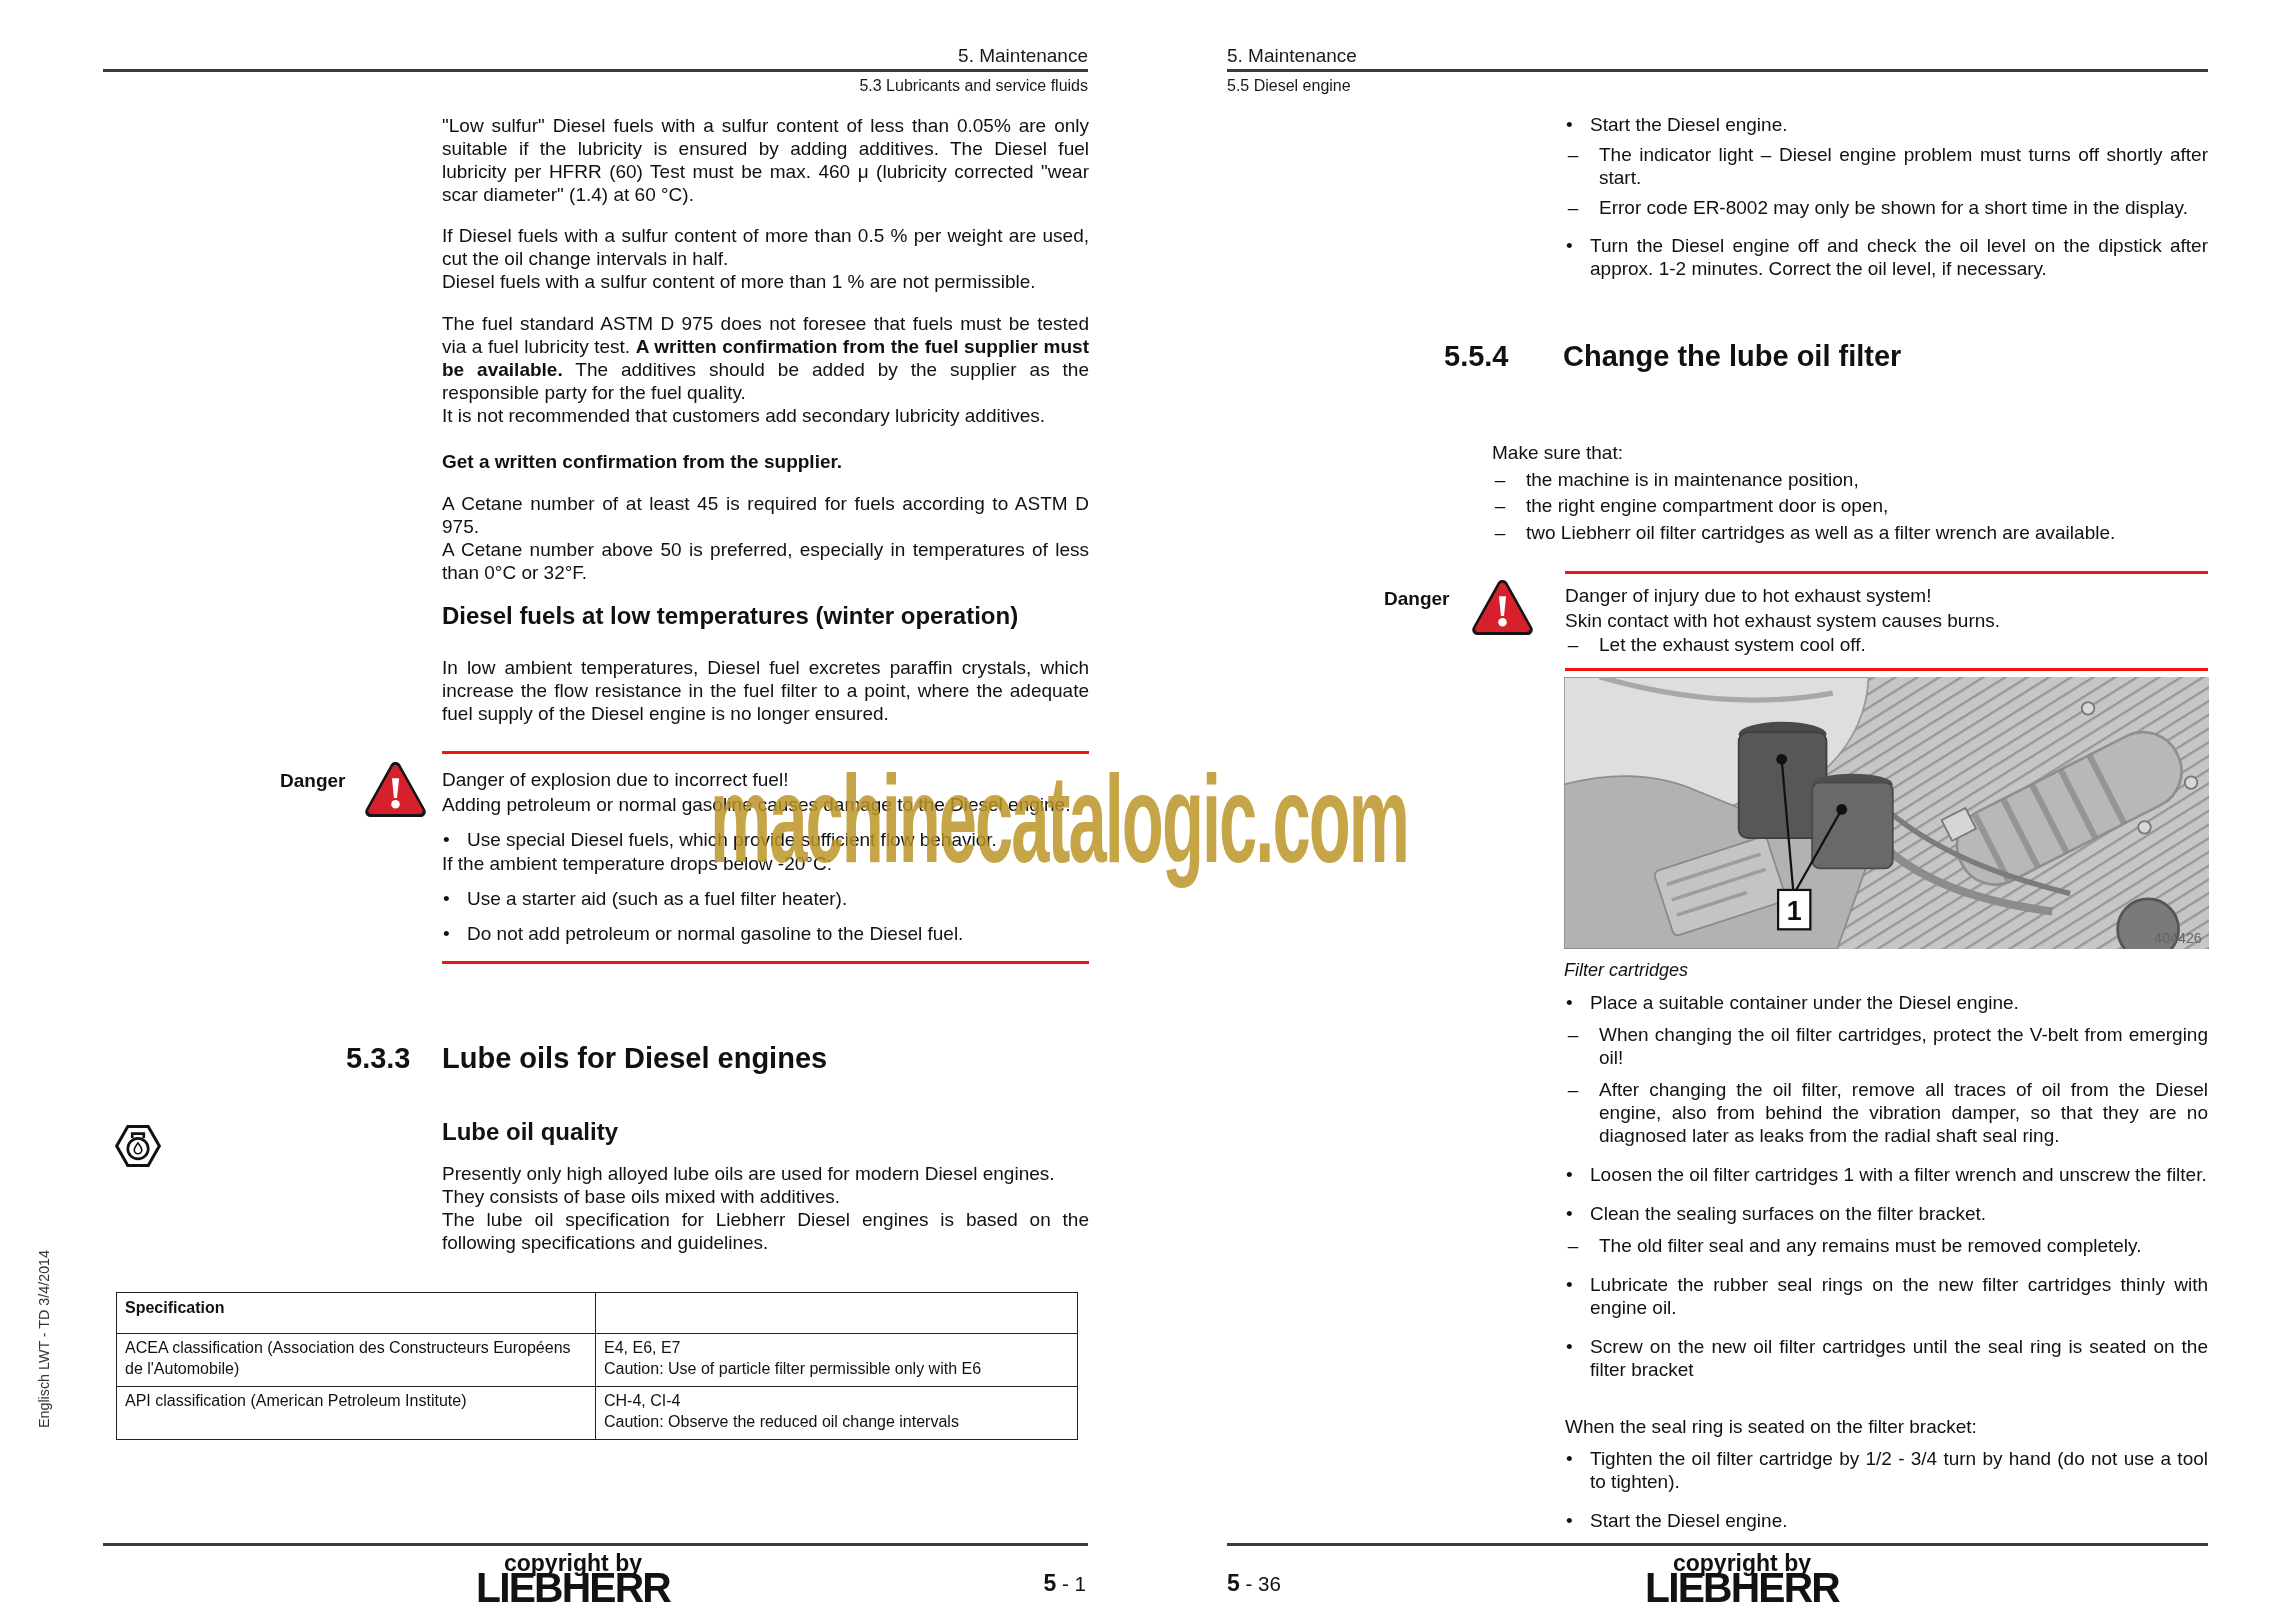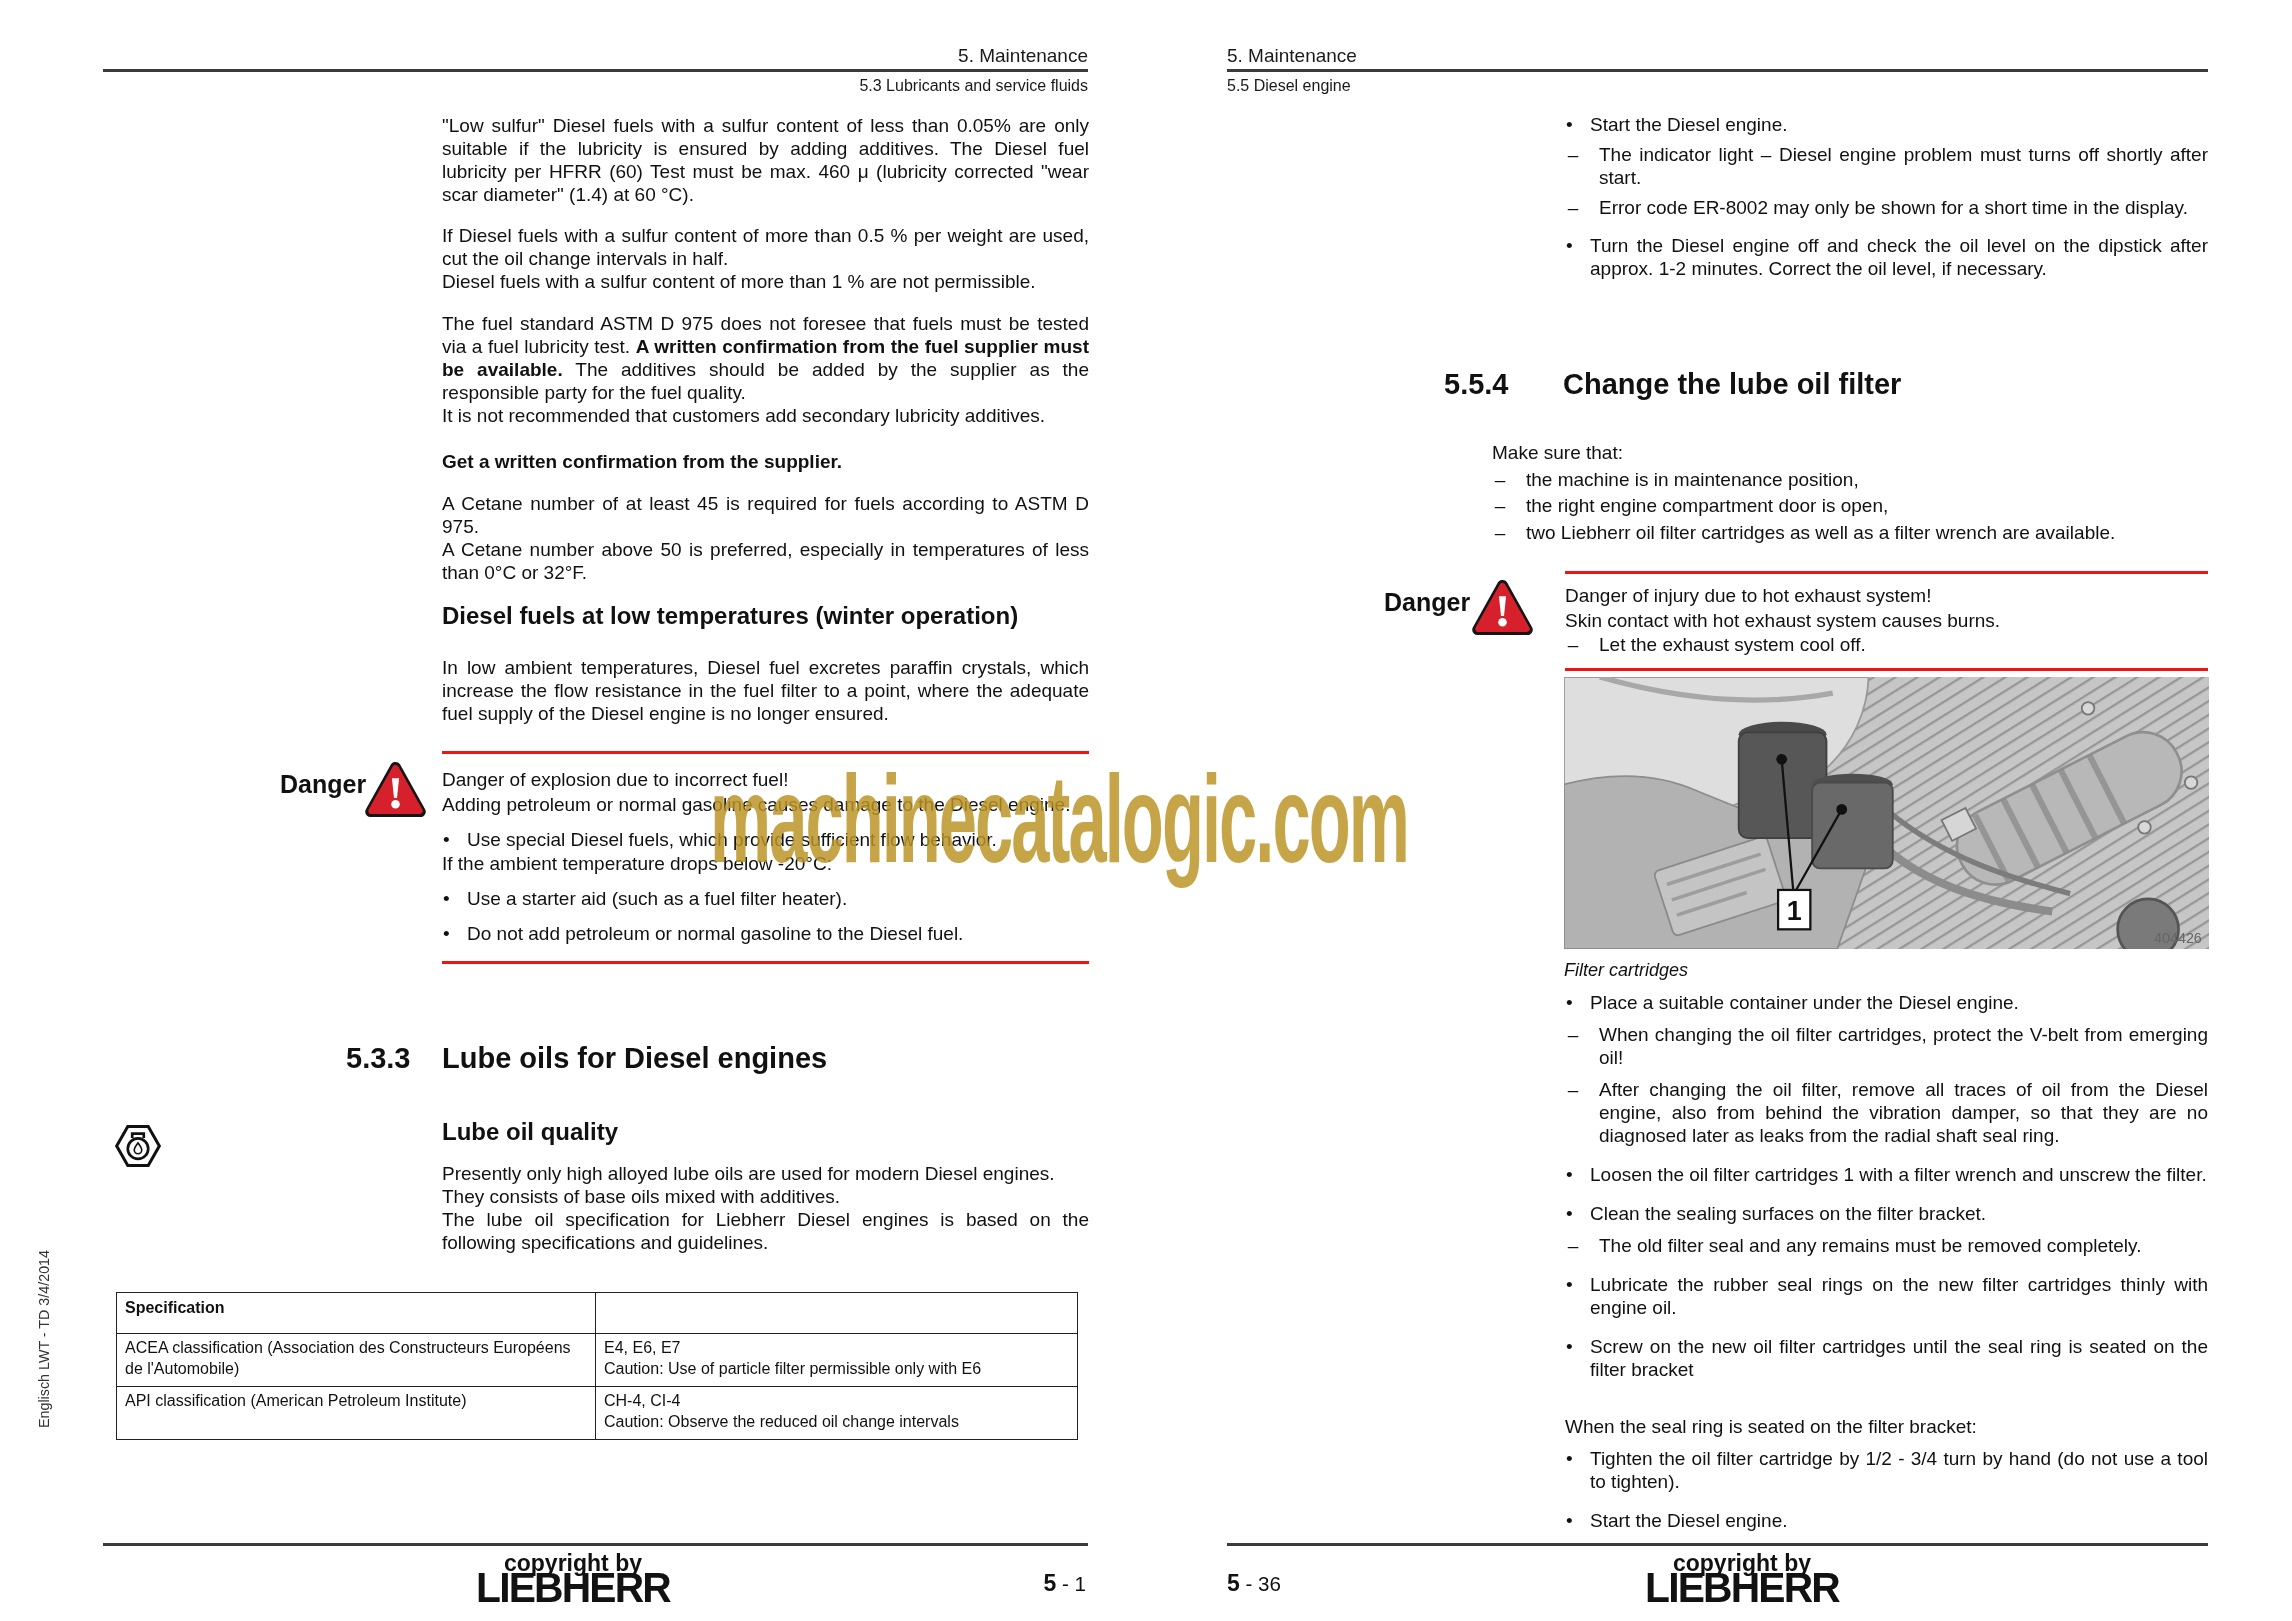--- a/index.html
+++ b/index.html
@@ -10,21 +10,21 @@
   .hdr-chapter{font-size:19px;color:#1a1a1a;}
   .hdr-section{font-size:16px;color:#1a1a1a;}
   .rule{height:2.7px;background:#3b3b3b;}
   .h-sub{font-size:24px;font-weight:bold;line-height:28px;text-align:left;}
   .h-sec{font-size:29px;font-weight:bold;line-height:32px;white-space:nowrap;}
   .h-sec .num{display:inline-block;}
   .b{font-weight:bold;}
   .danger-box{border-top:3.6px solid #f01414;border-bottom:3.6px solid #f01414;}
   #l-dbox{left:442px;top:751px;width:647px;padding:14.3px 0 16px 0;}
   #r-dbox{left:1565px;top:571px;width:643px;padding:9.9px 0 11.6px 0;}
-  .danger-label{font-size:25px;font-weight:bold;}
+  .danger-label{font-size:19px;font-weight:bold;}
   .li{position:relative;padding-left:25px;margin-top:0;text-align:justify;line-height:23px;font-size:19px;}
   .li .mk{position:absolute;left:0.9px;top:0;}
   .li.dash{padding-left:34px;}
   .li.dash .mk{left:2.7px;}
   .li.line{padding-left:0;}
   
   #r-toplist .li.bullet{margin-top:14.3px;} #r-toplist .li.dash{margin-top:7.2px;}
   #r-toplist .li:first-child{margin-top:0;}
   #r-makesure .li{margin-top:3.6px;}
   #l-dbox .li.line{margin-top:1.8px;} #l-dbox .li.bullet{margin-top:11.6px;}
@@ -155,21 +155,21 @@
 <div class="abs rule" style="left:1227px;top:69px;width:981px;"></div>
 <div class="abs hdr-section" style="left:1227px;top:77px;">5.5 Diesel engine</div>
 
 <div class="abs" id="r-toplist" style="left:1565px;top:113px;width:643px;">
     <div class="li bullet"><span class="mk">•</span><span>Start the Diesel engine.</span></div>
     <div class="li dash"><span class="mk">–</span><span>The indicator light – Diesel engine problem must turns off shortly after start.</span></div>
     <div class="li dash"><span class="mk">–</span><span>Error code ER-8002 may only be shown for a short time in the display.</span></div>
     <div class="li bullet"><span class="mk">•</span><span>Turn the Diesel engine off and check the oil level on the dipstick after approx. 1-2 minutes. Correct the oil level, if necessary.</span></div>
   </div>
 
-<div class="abs h-sec" style="left:1444px;top:340px;margin-top:28px;">
+<div class="abs h-sec" style="left:1444px;top:340px;">
   <span class="num" style="width:119px;">5.5.4</span><span>Change the lube oil filter</span>
 </div>
 
 <div class="abs" id="r-makesure" style="left:1492px;top:441px;width:643px;">
   <div style="font-size:19px;line-height:23px;">Make sure that:</div>
   <div>
       <div class="li dash"><span class="mk">–</span><span>the machine is in maintenance position,</span></div>
       <div class="li dash"><span class="mk">–</span><span>the right engine compartment door is open,</span></div>
       <div class="li dash"><span class="mk">–</span><span>two Liebherr oil filter cartridges as well as a filter wrench are available.</span></div>
     </div>

